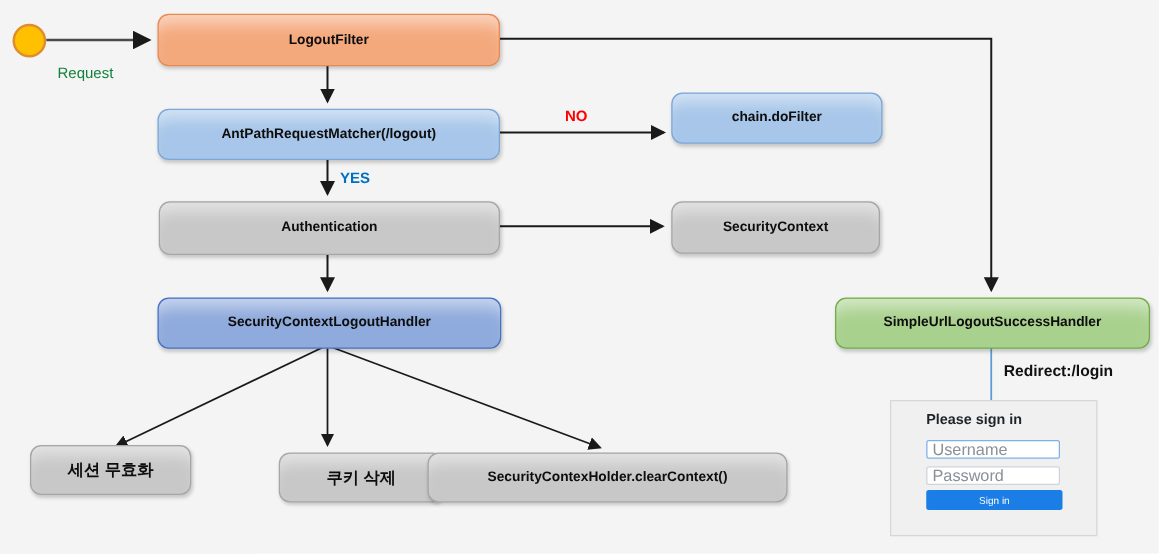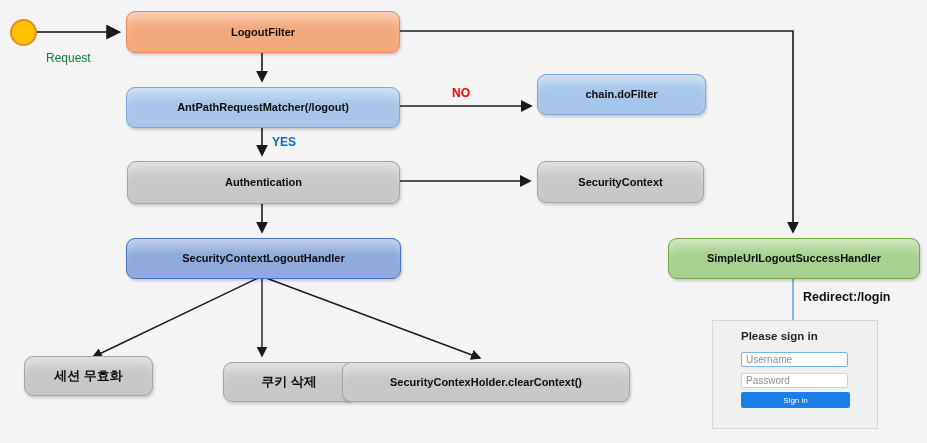--- a/index.html
+++ b/index.html
@@ -41,21 +41,21 @@
     position:absolute;left:712px;top:320px;width:166px;height:109px;z-index:2;
     background:#f0f0f0;border:1px solid #d6d6d6;box-sizing:border-box;padding-left:40px;
   }
   .login-heading{
     position:absolute;left:28px;top:9px;
     font-size:11.5px;font-weight:bold;color:#1f2328;
   }
   .login-input{
     position:absolute;left:28px;width:107px;height:15px;box-sizing:border-box;
     border-radius:2px;background:#fff;
-    font-size:10px;padding:0 0 0 4px;color:#333;
+    font-size:13px;padding:0 0 0 4px;color:#333;
     font-family:"Liberation Sans",sans-serif;
   }
   .login-input::placeholder{color:#8a9097;}
   .input-username{top:31px;border:1px solid #7eb1e8;}
   .input-password{top:52px;border:1px solid #cfd4da;}
   .signin-btn{
     position:absolute;left:28px;top:71px;width:109px;height:16px;
     background:var(--signin-button);color:#fff;border:none;border-radius:2px;
     font-size:8px;font-family:"Liberation Sans",sans-serif;cursor:pointer;
   }

